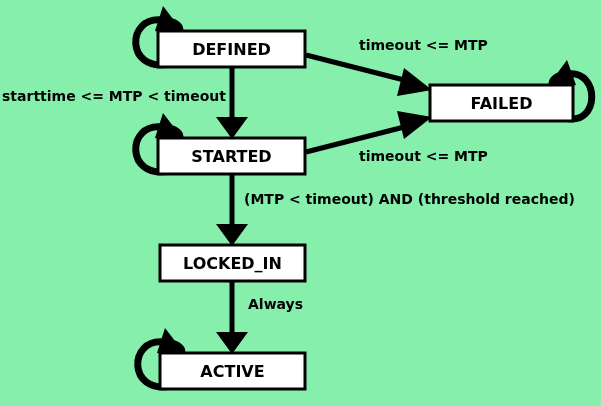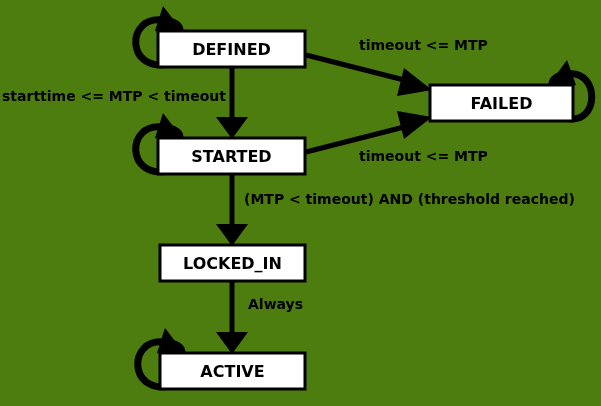--- a/index.html
+++ b/index.html
@@ -7,21 +7,21 @@
     padding: 0;
     background: #ffffff;
   }
   body {
     font-family: "DejaVu Sans", sans-serif;
   }
   #diagram-root {
     position: relative;
     width: 601px;
     height: 406px;
-    background: #4d7c0f;
+    background: #86efac;
     overflow: hidden;
   }
   svg#state-machine {
     display: block;
     width: 601px;
     height: 406px;
   }
   .state-box-rect {
     fill: #ffffff;
     stroke: #000000;

